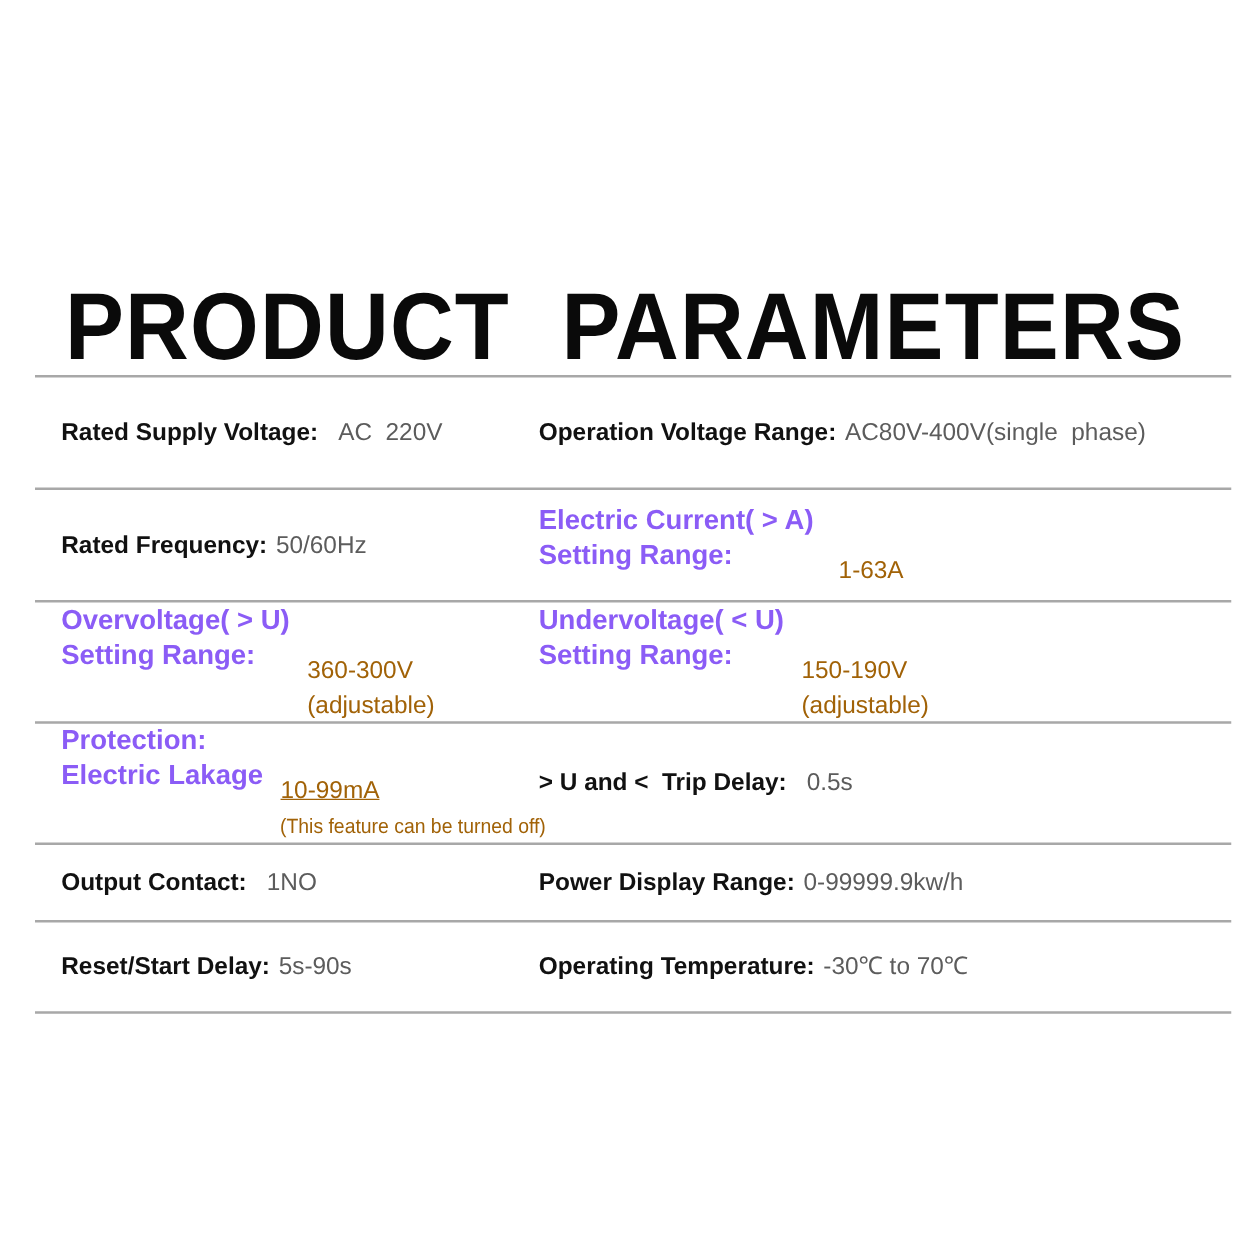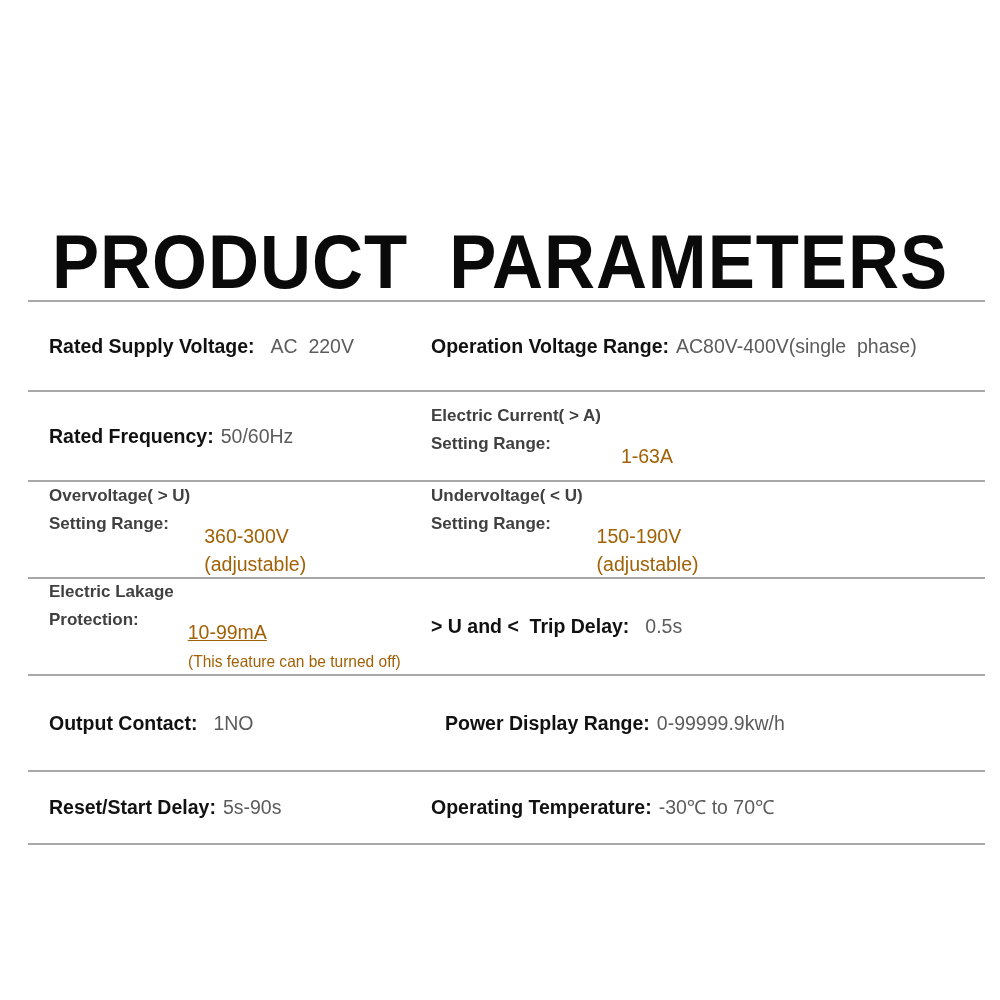--- a/index.html
+++ b/index.html
@@ -55,21 +55,21 @@
   }
 
   .spec-row {
     position: relative;
     display: flex;
     align-items: center;
     box-sizing: border-box;
   }
   .spec-row.h100 { height: 88px; }
   .spec-row.h95  { height: 95px; }
-  .spec-row.h75  { height: 94px; gap: 14px; }
+  .spec-row.h75  { height: 60px; }
   .spec-row.h71  { height: 71px; }
 
   .cell {
     display: flex;
     align-items: baseline;
     box-sizing: border-box;
   }
   .cell.left  { width: 400px; padding-left: 21px; }
   .cell.right { flex: 1; padding-left: 3px; }
 
@@ -95,23 +95,23 @@
   }
   .val.gap-wide { margin-left: 16px; }
 
   
   .twoline {
     display: flex;
     align-items: flex-start;
   }
   .twoline .lblcol {
     font-weight: 700;
-    font-size: 17px;
+    font-size: 22px;
     line-height: 28px;
-    color: #404040;
+    color: #8b5cf6;
     white-space: pre;
   }
   .twoline .valcol {
     font-weight: 400;
     font-size: 19.5px;
     line-height: 28px;
     color: #a16207;
     white-space: pre;
     margin-left: 14px;
     margin-top: 40px;
@@ -186,21 +186,21 @@
           <span class="valcol"><span class="line">150-190V</span><span class="line">(adjustable)</span></span>
         </div>
       </div>
     </div>
 
     <div class="divider"></div>
 
     <div class="spec-row h95">
       <div class="cell left stack">
         <div class="twoline">
-          <span class="lblcol leak-lbl"><span class="line">Electric Lakage</span><span class="line">Protection:</span></span>
+          <span class="lblcol leak-lbl"><span class="line">Protection:</span><span class="line">Electric Lakage</span></span>
           <span class="valcol leak-val"><span class="line">10-99mA</span><span class="line2 small">(This feature can be turned off)</span></span>
         </div>
       </div>
       <div class="cell right">
         <span class="lbl">&gt; U and &lt;  Trip Delay:</span>
         <span class="val gap-wide">0.5s</span>
       </div>
     </div>
 
     <div class="divider"></div>

